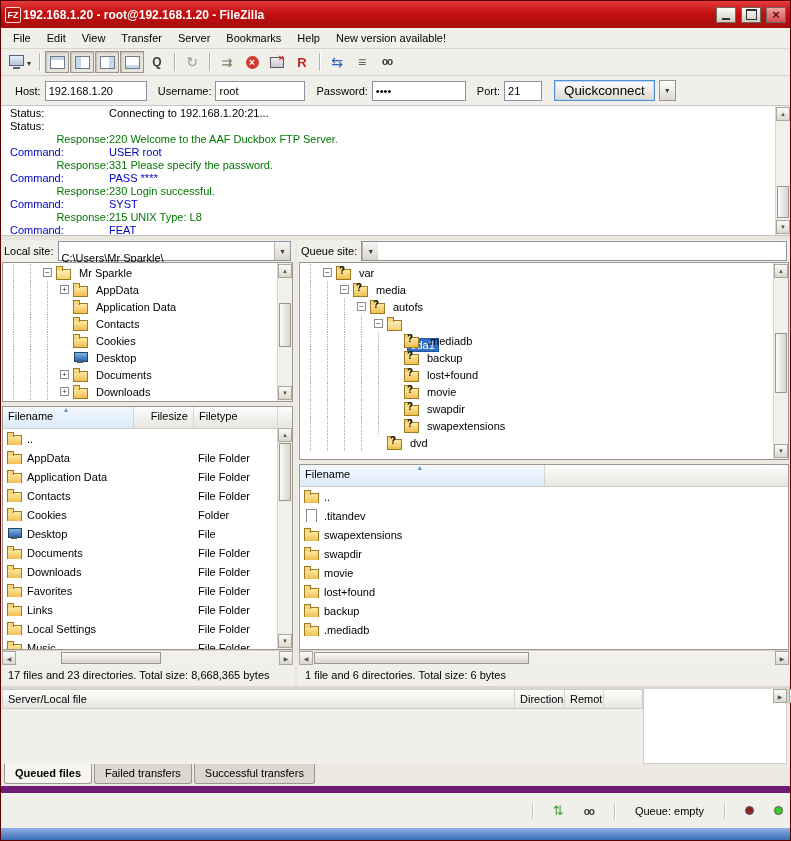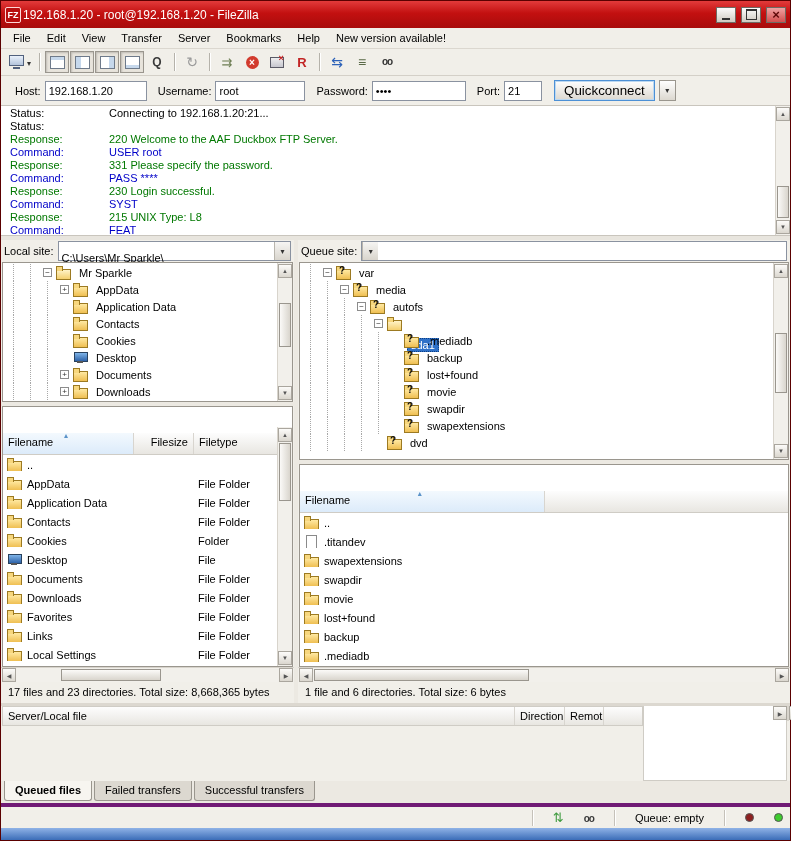--- a/index.html
+++ b/index.html
@@ -3,21 +3,21 @@
 <meta charset="utf-8">
 <style>
   *{box-sizing:border-box;}
   html,body{margin:0;padding:0;}
   body{width:791px;height:841px;overflow:hidden;font:11px "Liberation Sans",sans-serif;color:#000;background:#555;}
   .window{width:791px;height:841px;display:flex;flex-direction:column;border:1px solid #5a0000;background:#f1efe9;}
 
   
   .titlebar{height:27px;flex:none;background:linear-gradient(#e23b3b,#c31010 45%,#a80c0c);display:flex;align-items:center;padding:0 4px;gap:2px;}
   .app-icon{width:16px;height:16px;flex:none;background:#b80f0f;border:1px solid #ffd7d7;color:#fff;font:bold 9px/14px "Liberation Sans",sans-serif;text-align:center;border-radius:2px;}
-  .title{color:#fff;font-weight:normal;font-size:12px;flex:1;white-space:nowrap;overflow:hidden;}
+  .title{color:#fff;font-weight:bold;font-size:12px;flex:1;white-space:nowrap;overflow:hidden;}
   .wbtn{width:20px;height:16px;flex:none;background:linear-gradient(#fdfdfd,#cfcac1);border:1px solid #6e6a63;display:flex;align-items:center;justify-content:center;margin-left:3px;}
   .wbtn.min::before{content:"";width:8px;height:2px;background:#333;margin-top:8px;}
   .wbtn.max::before{content:"";width:9px;height:8px;border:1px solid #333;border-top-width:2px;}
   .wbtn.close{background:linear-gradient(#f0a2a2,#d34f4f);}
   .wbtn.close::before{content:"×";font:bold 13px/13px "Liberation Sans",sans-serif;color:#5d0808;}
 
   
   .menubar{height:21px;flex:none;background:#f1efe9;display:flex;align-items:center;padding:0 4px;border-bottom:1px solid #dbd7cf;}
   .menu-item{padding:2px 8px;white-space:nowrap;}
   .toolbar{height:27px;flex:none;background:#f1efe9;display:flex;align-items:center;padding:0 5px;gap:1px;border-bottom:1px solid #d4d0c8;}
@@ -55,21 +55,21 @@
   .qc-dropbtn{height:21px;width:17px;background:linear-gradient(#fefefe,#dcd8d0);border:1px solid #9a968e;display:flex;align-items:center;justify-content:center;}
   .qc-dropbtn::before{content:"▾";font-size:8px;color:#333;}
 
   
   .log{height:130px;flex:none;background:#fff;position:relative;overflow:hidden;border-bottom:1px solid #c9c5bd;}
   .log-inner{position:absolute;top:1px;left:0;right:16px;bottom:0;overflow:hidden;}
   .log-row{height:13px;line-height:13px;display:flex;white-space:nowrap;}
   .log-label{width:108px;flex:none;padding-left:9px;}
   .k-status .log-label,.k-status .log-text{color:#000;}
   .k-command .log-label,.k-command .log-text{color:#0000c8;}
-  .k-response .log-label,.k-response .log-text{color:#007800;}
+  .k-response .log-label,.k-response .log-text{color:#007800;text-align:right;}
 
   
   .vscroll{position:absolute;top:0;right:0;bottom:0;width:15px;background:#f2f0eb;border-left:1px solid #d8d4cc;}
   .hscroll{position:relative;height:15px;flex:none;background:#f2f0eb;border-top:1px solid #d8d4cc;}
   .sb-b{position:absolute;width:14px;height:14px;background:linear-gradient(#fcfbf9,#dbd7cf);border:1px solid #aaa69e;color:#555;display:flex;align-items:center;justify-content:center;}
   .sb-b::before{font-size:6px;}
   .sb-up{top:1px;left:0;right:0;margin:auto;}.sb-up::before{content:"▲";}
   .sb-down{bottom:1px;left:0;right:0;margin:auto;}.sb-down::before{content:"▼";}
   .sb-left{left:1px;top:0;bottom:0;margin:auto 0;}.sb-left::before{content:"◀";}
   .sb-right{right:1px;top:0;bottom:0;margin:auto 0;}.sb-right::before{content:"▶";}
@@ -107,21 +107,21 @@
   .ic::after{content:"";position:absolute;left:0;top:0;width:5px;height:4px;background:#f7d77e;border:1px solid #9c7a22;border-bottom:none;}
   .ic.folder-open::before{background:linear-gradient(#fff3c8,#f4cf6e);}
   .ic.file::before{left:2px;top:0;width:9px;height:12px;background:#fff;border:1px solid #8a8a8a;}
   .ic.file::after{display:none;}
   .ic.desktop::before{left:1px;top:1px;width:12px;height:8px;background:linear-gradient(#7fb4e8,#2d62a8);border:1px solid #28415e;}
   .ic.desktop::after{left:4px;top:10px;width:6px;height:2px;background:#555;border:none;background-clip:border-box;}
   .ic .q{position:absolute;left:3px;top:-2px;font:bold 10px/13px "Liberation Sans",sans-serif;color:#111;z-index:2;}
 
   
   .listbox{flex:1;position:relative;background:#fff;border:1px solid #9a968e;overflow:hidden;display:flex;flex-direction:column;margin:0 1px;min-height:0;}
-  .list-header{height:22px;flex:none;display:flex;background:linear-gradient(#fdfdfd,#e8e6e1);border-bottom:1px solid #cfccc5;overflow:hidden;margin-top:26px;}
+  .list-header{height:22px;flex:none;display:flex;background:linear-gradient(#fdfdfd,#e8e6e1);border-bottom:1px solid #cfccc5;overflow:hidden;}
   .hdr-cell{position:relative;padding:3px 5px 0;border-right:1px solid #d8d5cf;white-space:nowrap;overflow:hidden;}
   .hdr-cell.sorted{background:linear-gradient(#f3f9fe,#dcebfa);}
   .hdr-cell.sorted::after{content:"▴";position:absolute;top:-2px;left:50%;margin-left:-4px;font-size:8px;color:#5b93c9;}
   .hdr-fill{flex:1;border-right:none;}
   .c-name{width:131px;flex:none;}
   .c-size{width:60px;flex:none;text-align:right;justify-content:flex-end;}
   .c-type{width:84px;flex:none;}
   .c-rname{flex:1;}
   .list-body{flex:1;overflow:hidden;}
   .local .list-body{margin-right:15px;}
@@ -137,21 +137,21 @@
   .qc-remote{flex:1;}
   .queue-body{flex:1;background:#fff;border:1px solid #cfccc5;border-top:none;}
   .queue .hscroll{border:1px solid #d8d4cc;border-top:none;}
 
   
   .tabs{height:22px;flex:none;display:flex;align-items:flex-start;padding:0 3px;gap:2px;background:#ece9e2;}
   .tab{padding:3px 10px 4px;border:1px solid #9a968e;border-top:none;border-radius:0 0 3px 3px;background:#dcd8d0;white-space:nowrap;}
   .tab.active{background:#f7f5f0;font-weight:bold;}
 
   
-  .statusbar{height:25px;flex:none;display:flex;align-items:center;background:#f1efe9;border-top:4px solid #701a75;padding:0 7px;gap:20px;}
+  .statusbar{height:42px;flex:none;display:flex;align-items:center;background:#f1efe9;border-top:7px solid #701a75;padding:0 7px;gap:20px;}
   .sb-spacer{flex:1;}
   .sb-sep{width:1px;height:16px;background:#c5c1b9;box-shadow:1px 0 0 #fff;}
   .sb-ic{font-size:12px;line-height:1;}
   .g-speed-limits::before{content:"⇅";color:#3f9b3f;font-size:13px;}
   .g-binoculars::before{content:"oo";font:bold 10px/10px "Liberation Sans",sans-serif;color:#3a3a3a;letter-spacing:-1px;}
   .led{width:9px;height:9px;border-radius:50%;border:1px solid #555;flex:none;}
   .led.red{background:#8d2020;}
   .led.green{background:#3ecb2e;}
   .bottomstrip{height:12px;flex:none;background:linear-gradient(#8fb2e6,#3b6db8);}
 </style>

